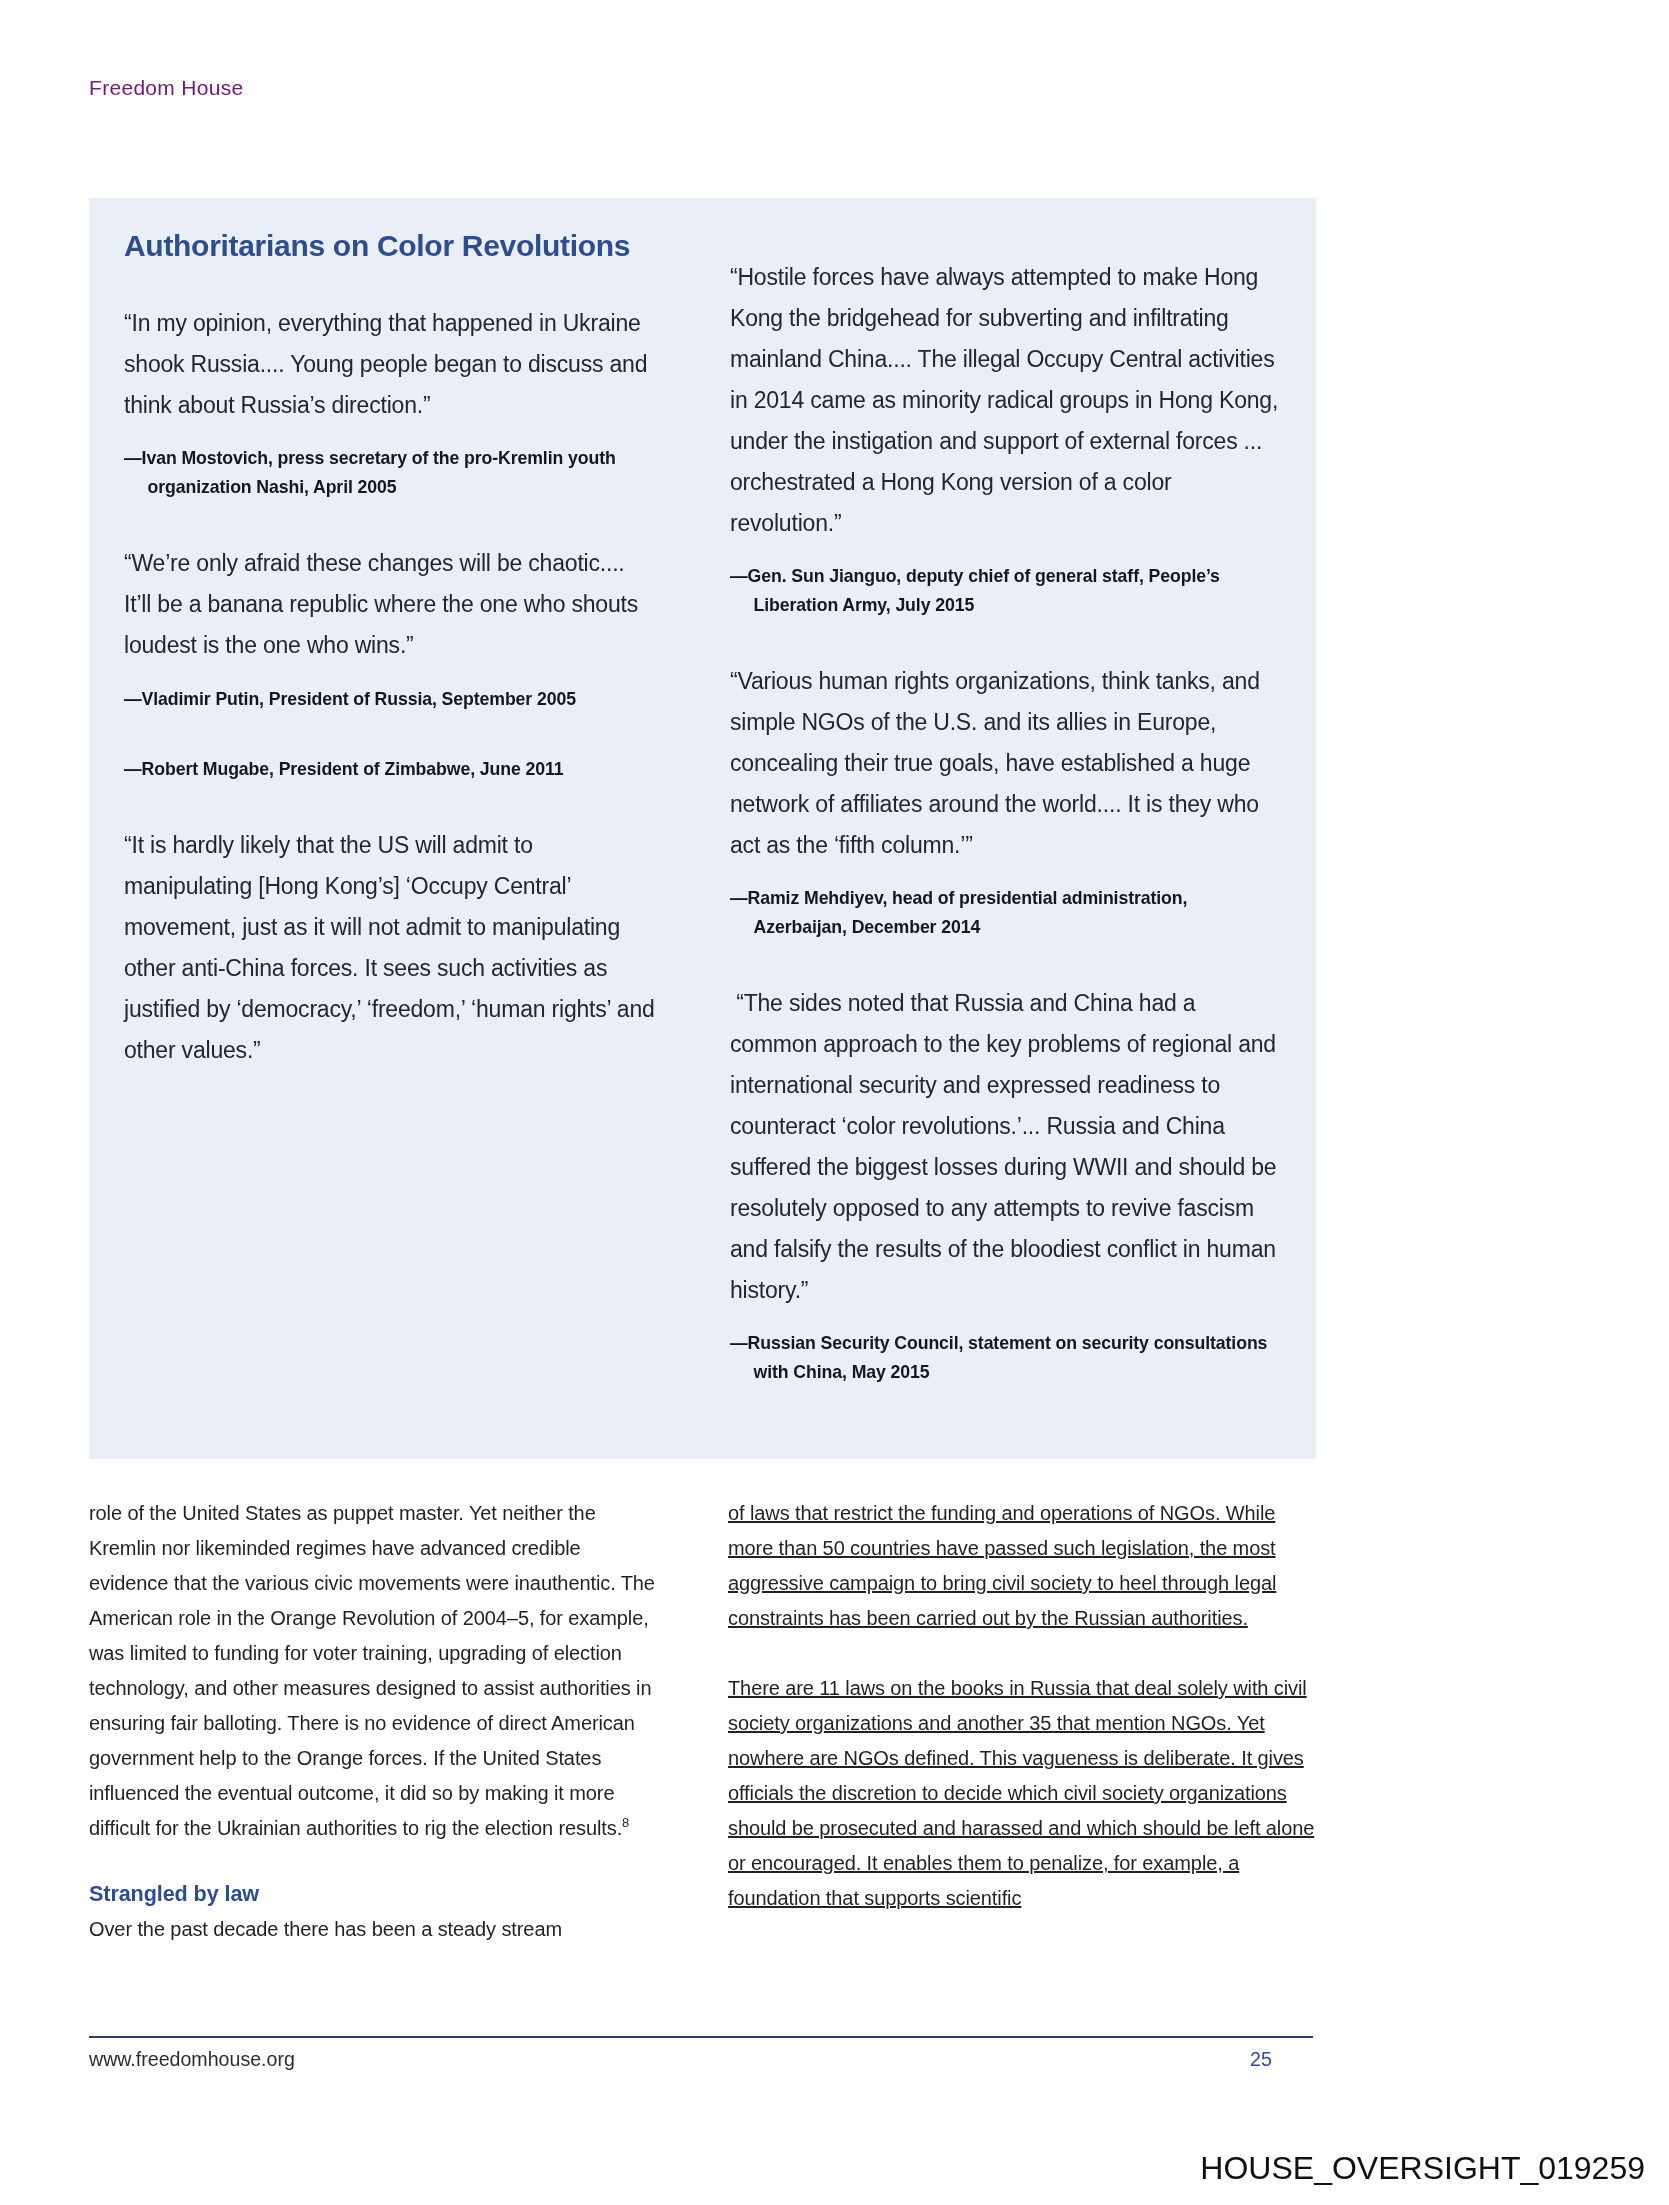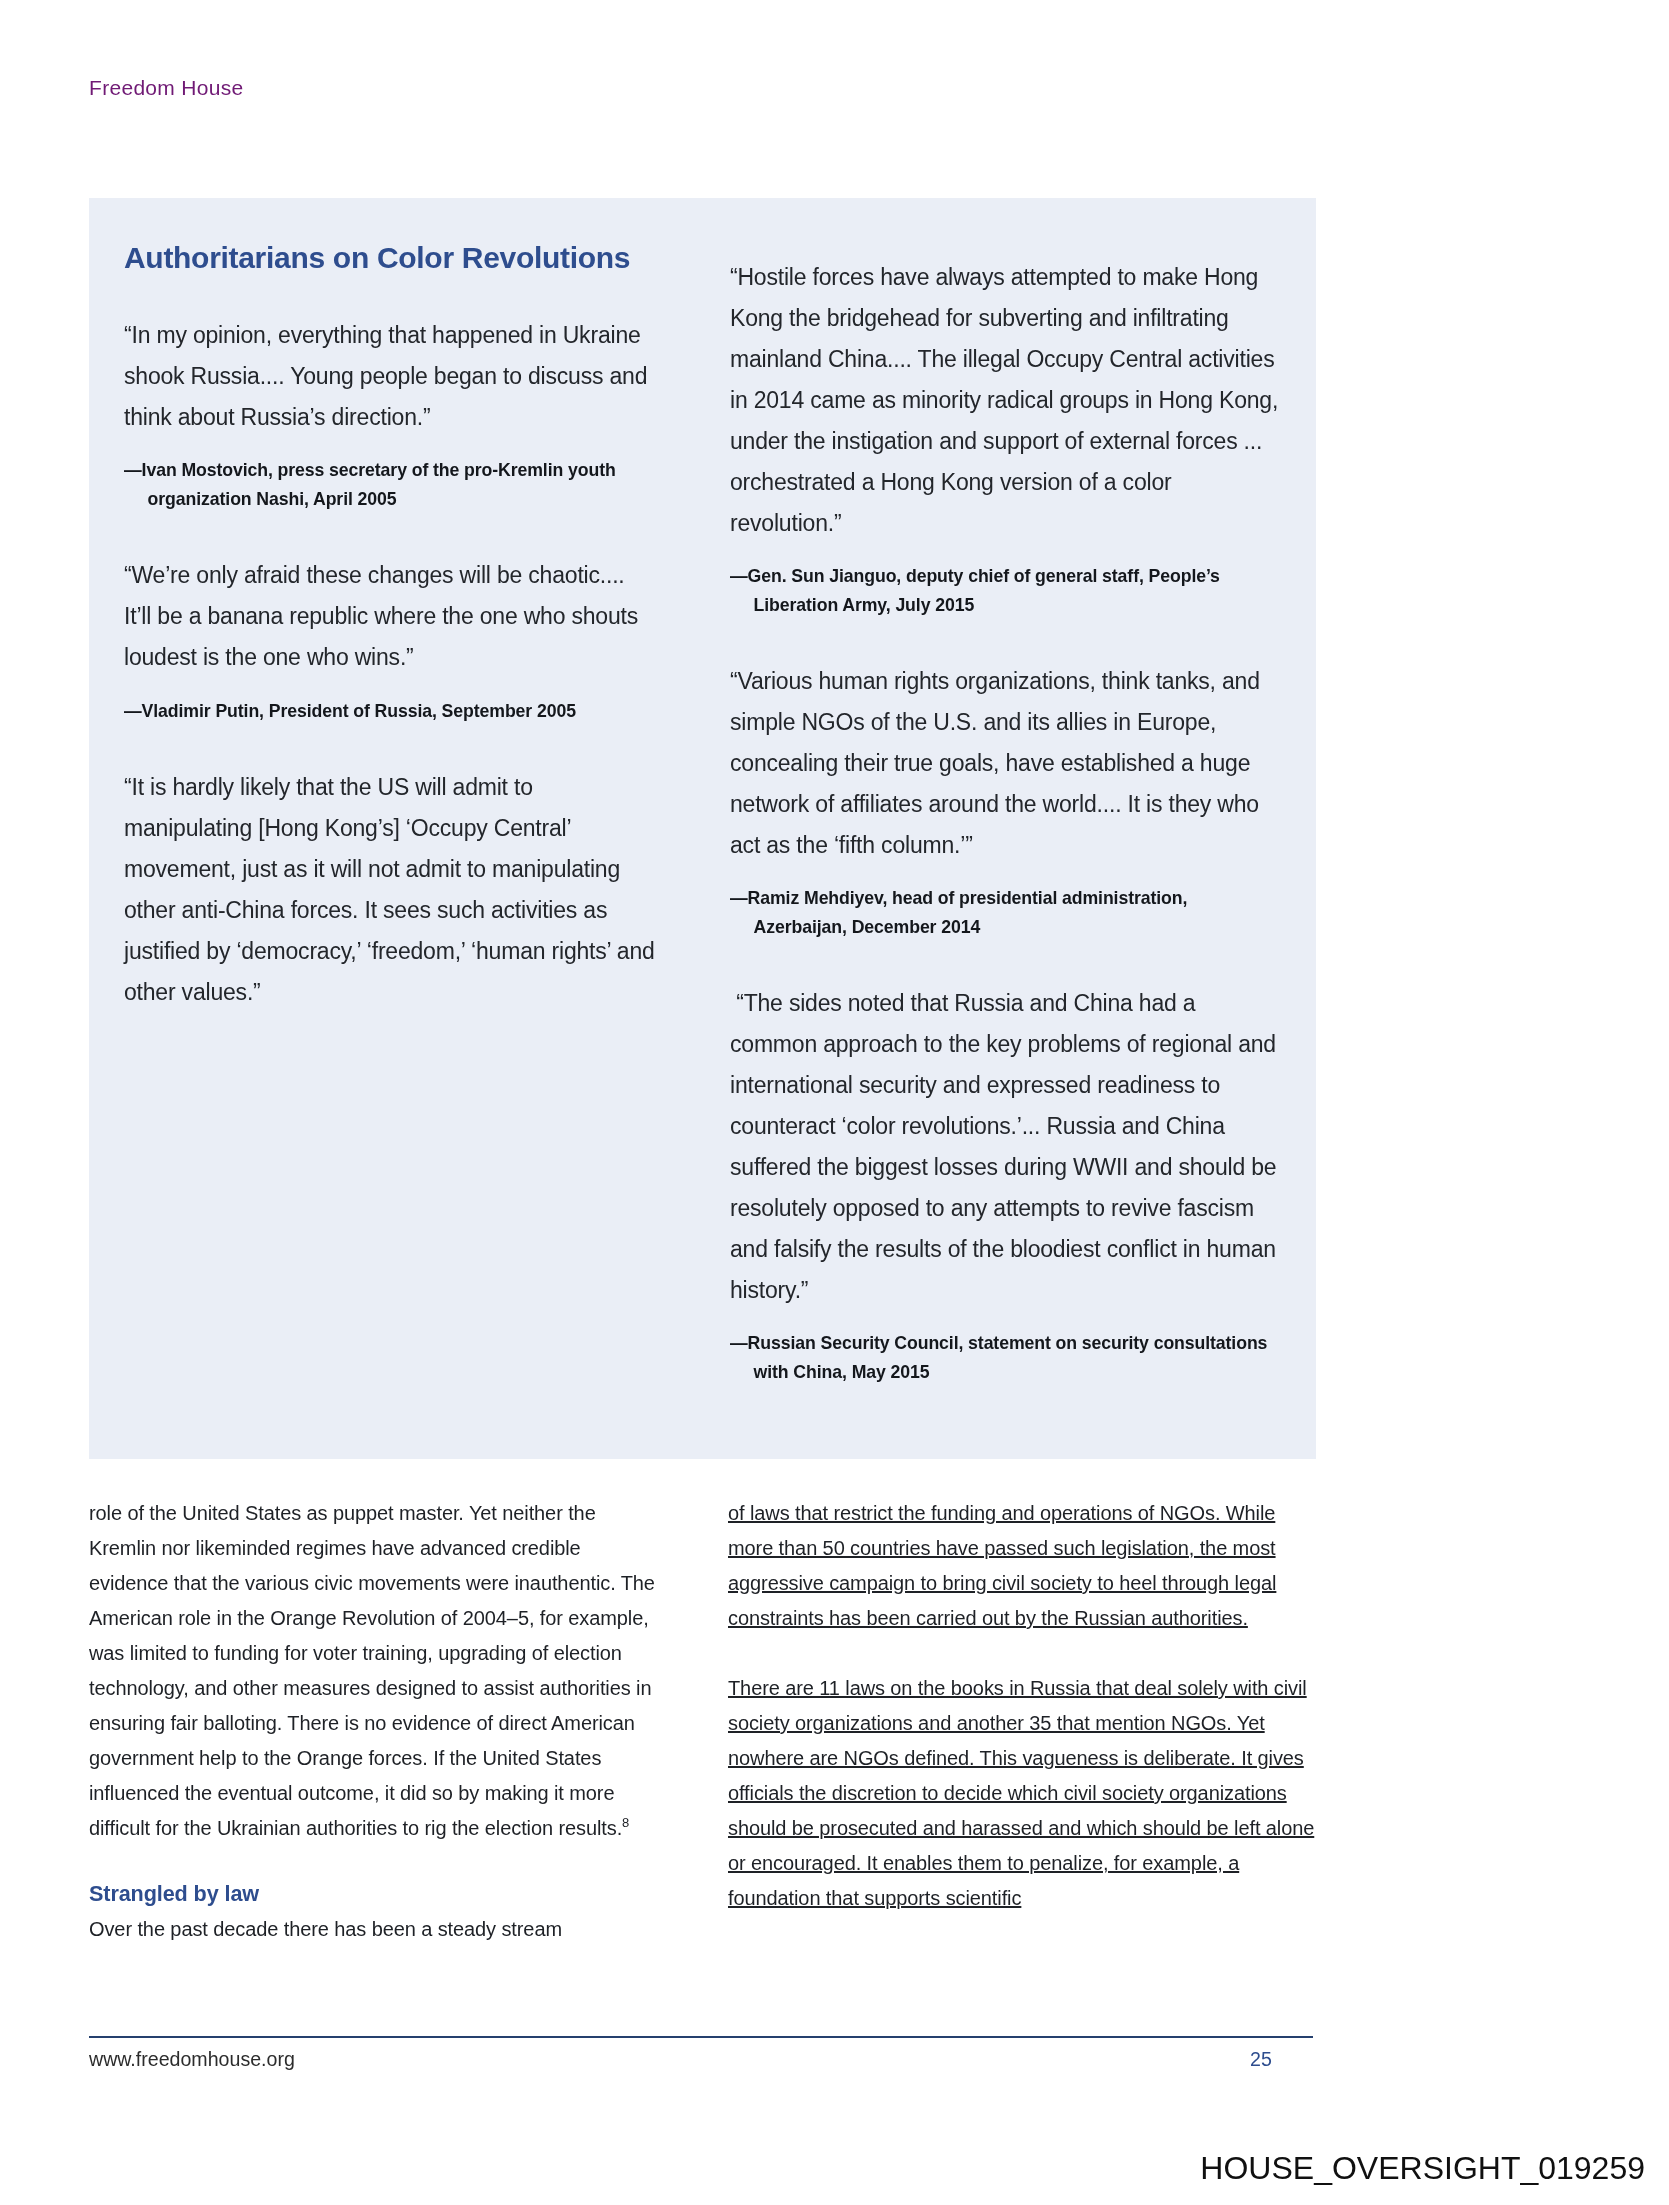--- a/index.html
+++ b/index.html
@@ -17,21 +17,21 @@
   }
   .quote-box {
     position:absolute; left:89px; top:198px;
     width:1227px; height:1261px;
     background:#eaeef6;
     box-sizing:border-box;
     padding:31px 36px 0 35px;
     display:flex; justify-content:space-between;
     overflow:hidden;
   }
-  .qb-col-left  { width:533px;margin-top:12px; }
+  .qb-col-left  { width:533px; }
   .qb-col-right { width:550px; padding-top:27.5px; box-sizing:border-box; }
   .qb-title {
     font-size:30px; font-weight:bold; color:#2e4d8e;
     letter-spacing:-0.3px; margin:0 0 41px 0; line-height:1.1;
   }
   .pull-quote {
     font-size:23px; line-height:41px; color:#23262b;
     letter-spacing:-0.2px; margin:0 0 18.3px 0; white-space:pre-wrap;
   }
   .attribution {
@@ -79,20 +79,21 @@
   <div class="quote-box">
     <div class="qb-col-left">
       <h2 class="qb-title">Authoritarians on Color Revolutions</h2>
 
       <p class="pull-quote">“In my opinion, everything that happened in Ukraine shook Russia.... Young people began to discuss and think about Russia’s direction.”</p>
       <p class="attribution">—Ivan Mostovich, press secretary of the pro-Kremlin youth organization Nashi, April 2005</p>
 
       <p class="pull-quote">“We’re only afraid these changes will be chaotic.... It’ll be a banana republic where the one who shouts loudest is the one who wins.”</p>
       <p class="attribution">—Vladimir Putin, President of Russia, September 2005</p>
 
+      <p class="attribution">—Robert Mugabe, President of Zimbabwe, June 2011</p>
 
       <p class="pull-quote">“It is hardly likely that the US will admit to manipulating [Hong Kong’s] ‘Occupy Central’ movement, just as it will not admit to manipulating other anti-China forces. It sees such activities as justified by ‘democracy,’ ‘freedom,’ ‘human rights’ and other values.”</p>
     </div>
 
     <div class="qb-col-right">
       <p class="pull-quote">“Hostile forces have always attempted to make Hong Kong the bridgehead for subverting and infiltrating mainland China.... The illegal Occupy Central activities in 2014 came as minority radical groups in Hong Kong, under the instigation and support of external forces ... orchestrated a Hong Kong version of a color revolution.”</p>
       <p class="attribution">—Gen. Sun Jianguo, deputy chief of general staff, People’s Liberation Army, July 2015</p>
 
       <p class="pull-quote">“Various human rights organizations, think tanks, and simple NGOs of the U.S. and its allies in Europe, concealing their true goals, have established a huge network of affiliates around the world.... It is they who act as the ‘fifth column.’”</p>
       <p class="attribution">—Ramiz Mehdiyev, head of presidential administration, Azerbaijan, December 2014</p>

